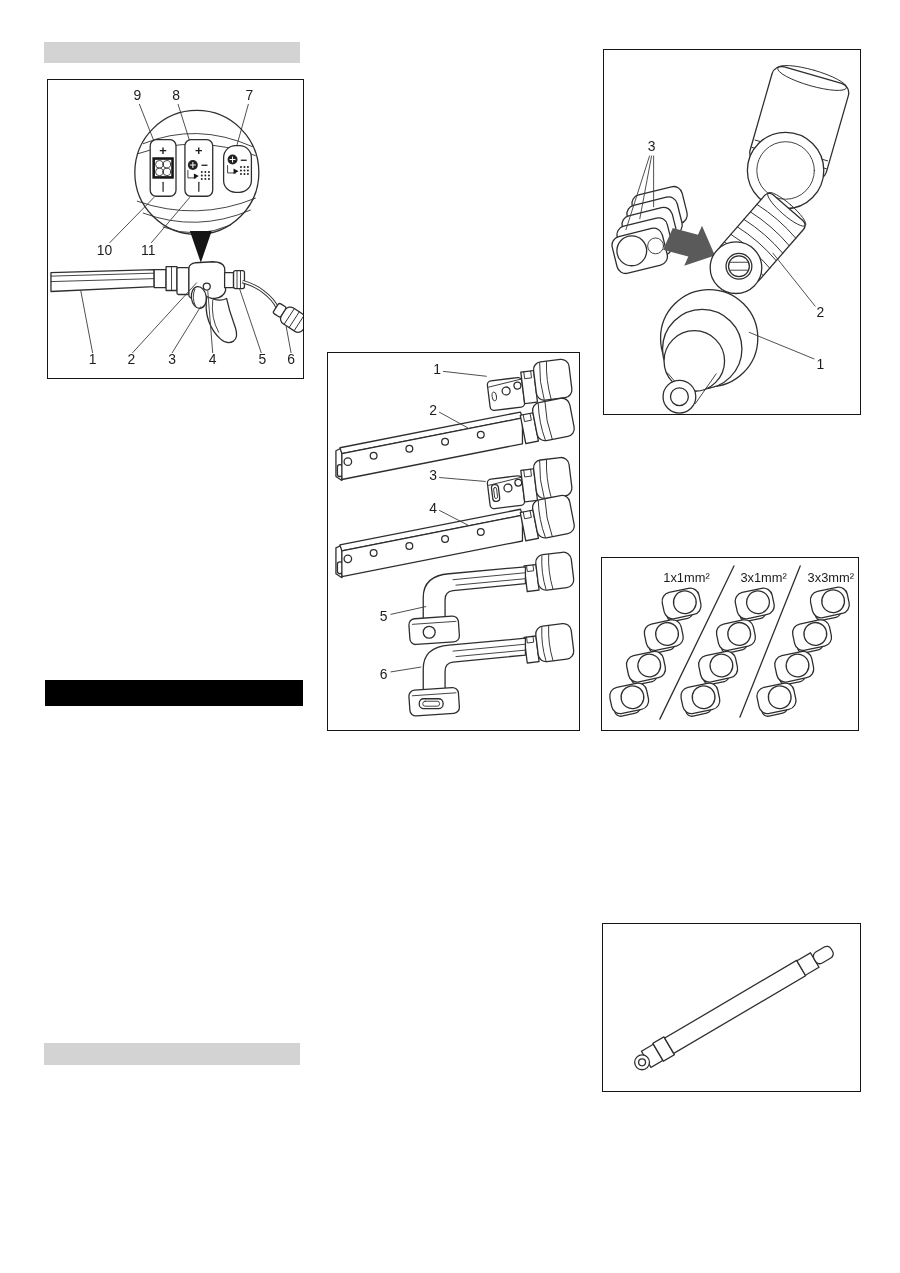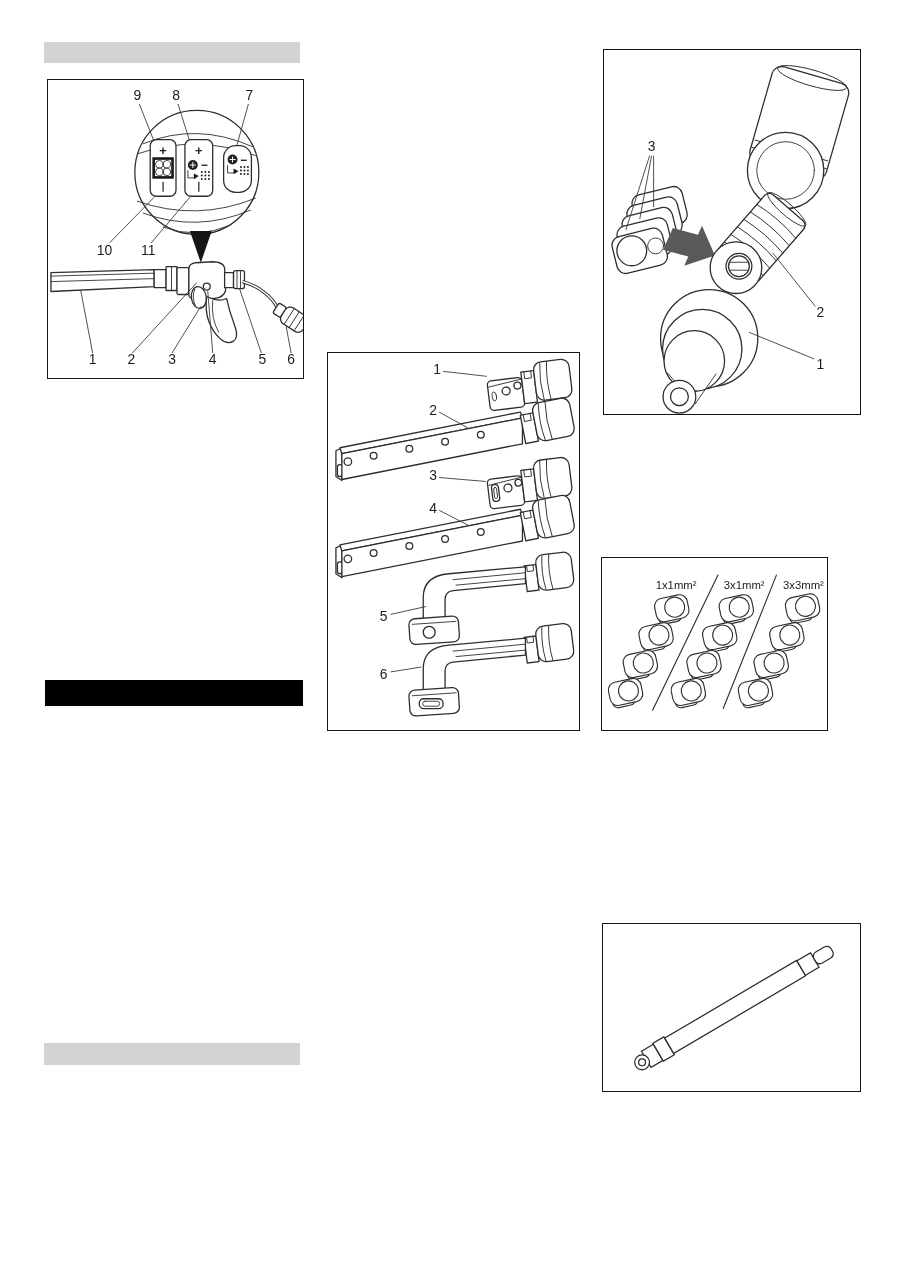--- a/index.html
+++ b/index.html
@@ -309,21 +309,21 @@
       <path class="lead" d="M212,311 L146,284"></path>
       <defs>
         <pattern id="hatch" patternUnits="userSpaceOnUse" width="4.4" height="4.4" patternTransform="rotate(-45)">
           <rect width="4.4" height="4.4" fill="#fff"></rect>
           <line x1="1.4" y1="0" x2="1.4" y2="4.4" stroke="#2e2e2e" stroke-width="1.7"></line>
         </pattern>
       </defs>
     </svg>
   </div>
 
-  <div class="fig" style="left:601px;top:557px;width:227px;height:174px">
+  <div class="fig" style="left:601px;top:557px;width:258px;height:174px">
     <svg viewBox="0 0 258 174">
       <text class="ts" x="85" y="24" text-anchor="middle">1x1mm²</text>
       <text class="ts" x="163" y="24" text-anchor="middle">3x1mm²</text>
       <text class="ts" x="231" y="24" text-anchor="middle">3x3mm²</text>
       <line class="ln" x1="133" y1="8" x2="58" y2="163"></line>
       <line class="ln" x1="200" y1="8" x2="139" y2="161"></line>
       <g>
         <g transform="translate(80 46) rotate(-12)">
             <rect class="wf" x="-17" y="2" width="26" height="14" rx="6"></rect>
             <rect class="wf" x="-19" y="-13.5" width="38" height="27" rx="9"></rect>

